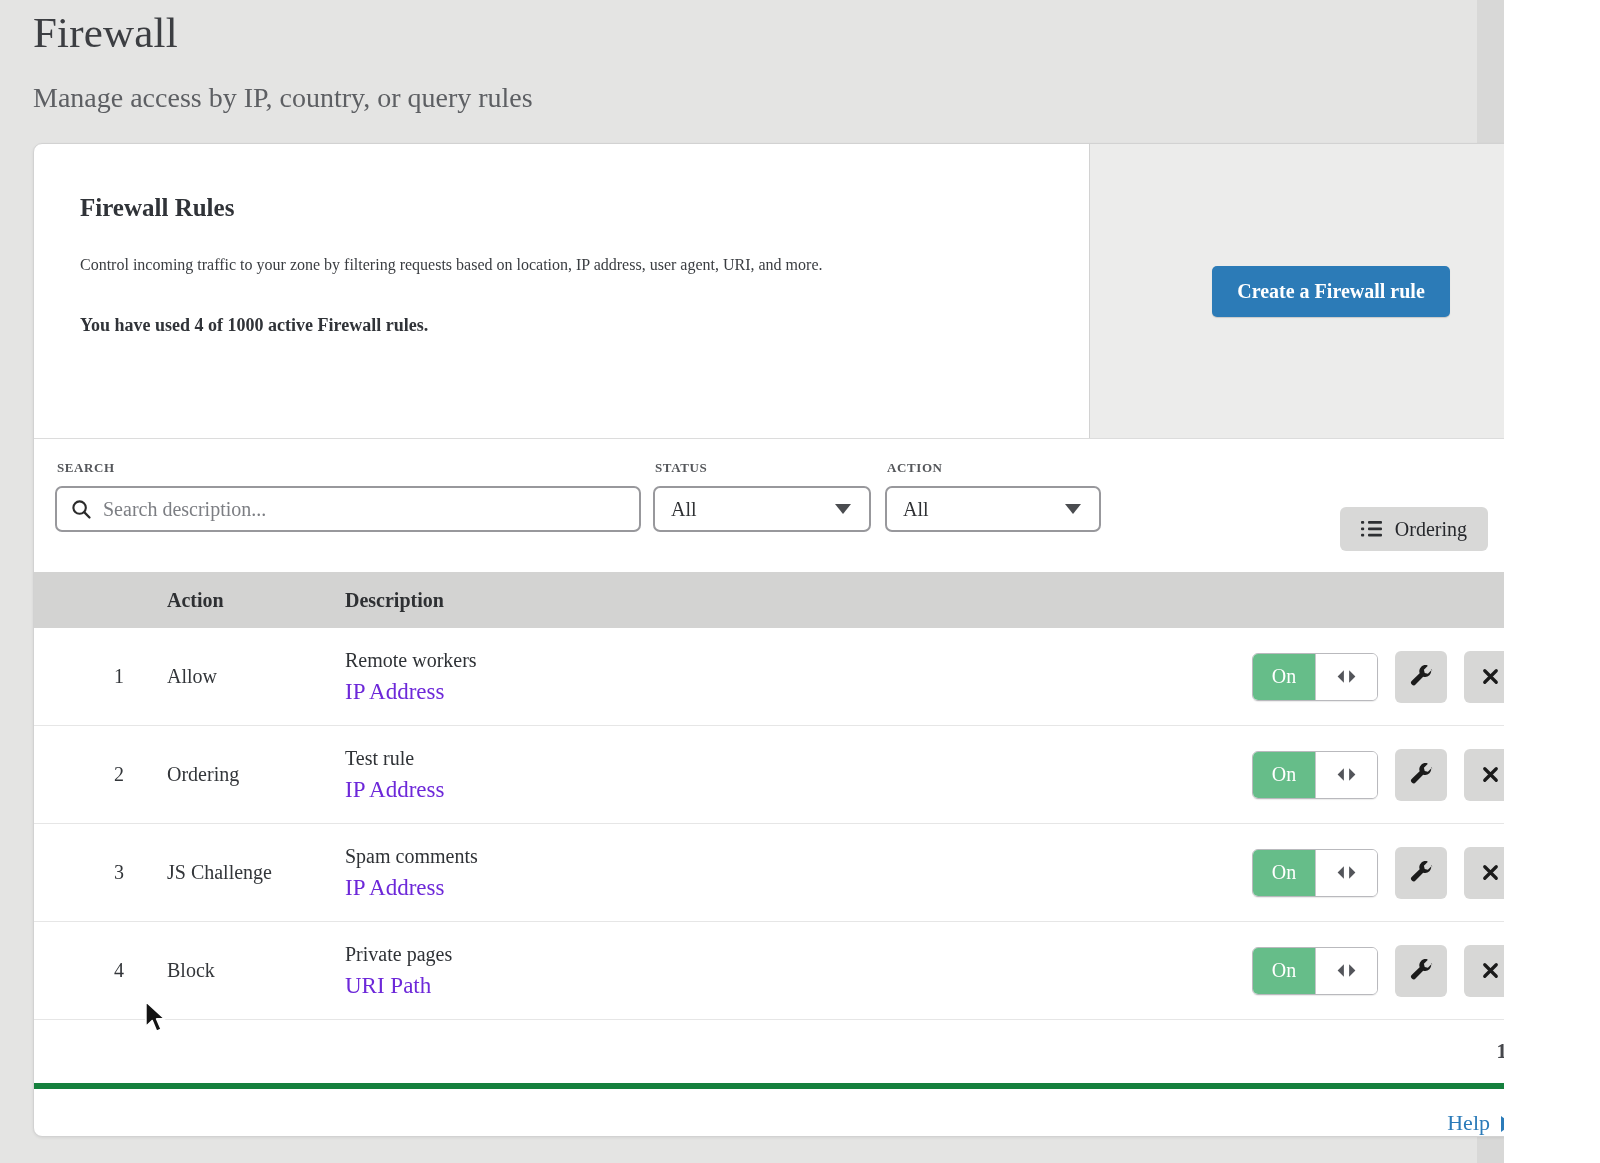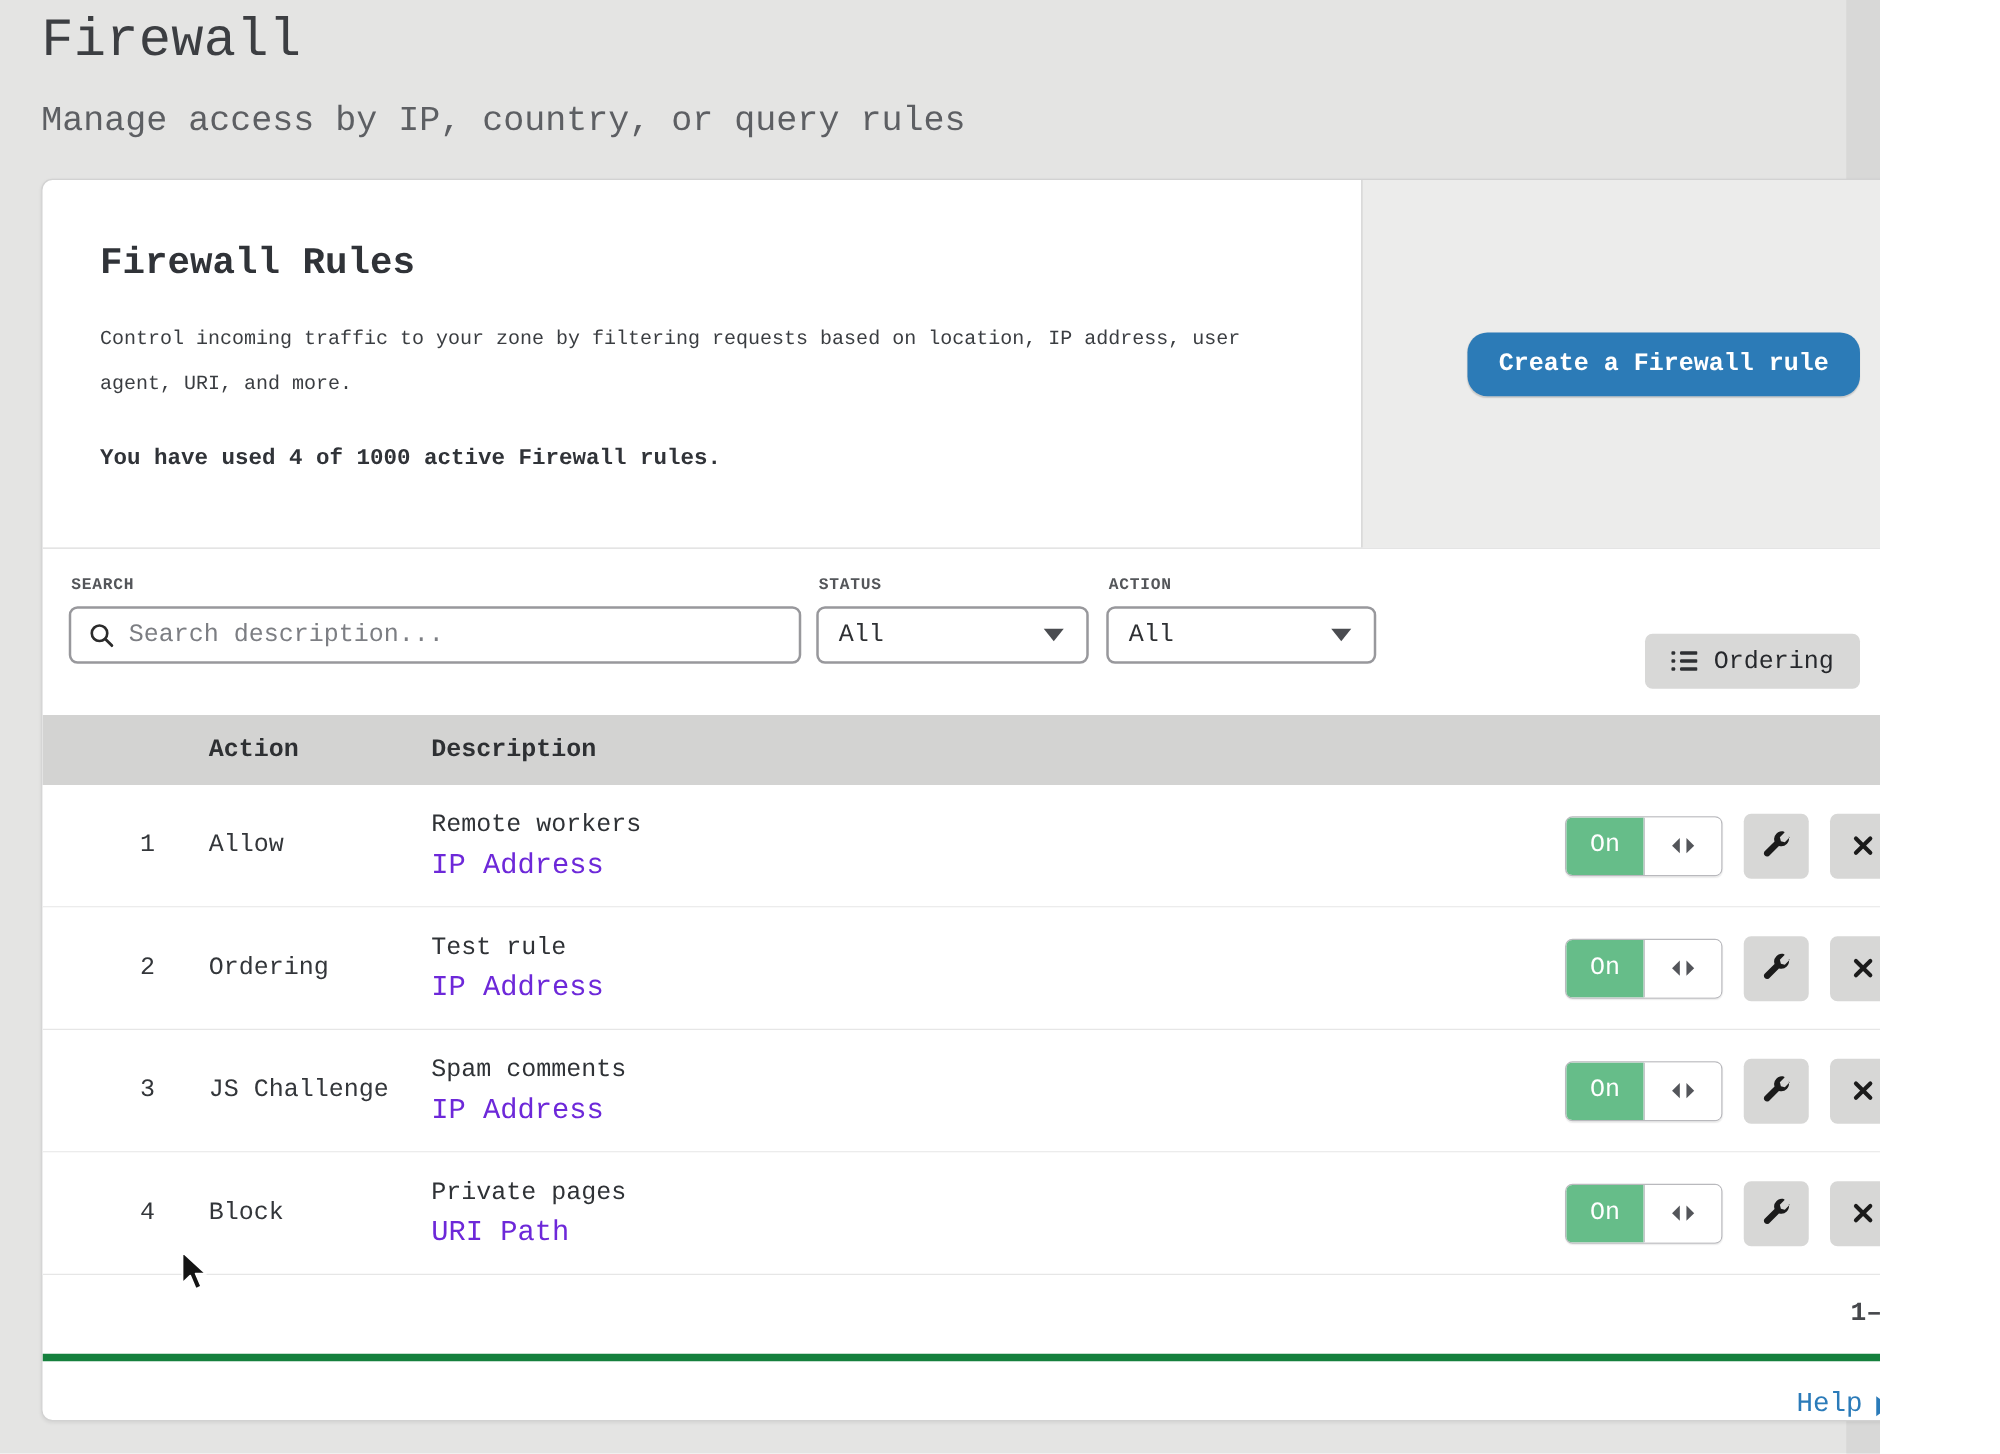--- a/index.html
+++ b/index.html
@@ -1,46 +1,46 @@
 <!DOCTYPE html>
 <html><head>
 <meta charset="utf-8">
 <style>
   html,body { margin:0; padding:0; }
   .stage {
     position:relative; width:1504px; height:1163px;
     background:#e4e4e3; overflow:hidden;
-    font-family:Liberation Mono, monospace;
+    font-family:Liberation Serif, serif;
     -webkit-font-smoothing:antialiased;
   }
   .window-edge { position:absolute; right:0; top:0; width:27px; height:100%; background:#d8d8d7; }
 
   
   .page-header { position:absolute; left:33px; top:8px; }
   .page-title { margin:0; font-size:43px; font-weight:500; color:#3c3e42; letter-spacing:.2px; }
   .page-subtitle { margin-top:25px; font-size:28px; font-weight:400; color:#5d5f63; }
 
   
   .card {
     position:absolute; left:33px; top:143px; width:1540px; height:994px;
     box-sizing:border-box; background:#ffffff; border:1px solid #d2d2d2; border-radius:9px;
     box-shadow:0 1px 3px rgba(0,0,0,.07);
     display:flex; flex-direction:column; overflow:hidden;
   }
 
   
   .top-section { display:flex; height:294px; flex:0 0 auto; border-bottom:1px solid #dcdcdc; }
   .rules-info { flex:1; padding:50px 40px 0 46px; box-sizing:border-box; }
-  .card-heading { margin:0 0 25px 0; font-size:30px; font-weight:600; color:#303338; }
+  .card-heading { margin:0 0 25px 0; font-size:25px; font-weight:600; color:#303338; }
   .card-desc { margin:0; font-size:16px; line-height:36px; color:#3a3d41; max-width:950px; }
   .usage-line { margin:32px 0 0 0; font-size:18px; font-weight:700; color:#303338; }
   .create-panel { width:482px; flex:0 0 auto; background:#ececeb; border-left:1px solid #d2d2d2;
     display:flex; align-items:center; justify-content:center; }
   .create-btn { background:#2c7bb7; color:#fff; font-family:inherit; font-size:20px; font-weight:600;
-    border:none; border-radius:16px; padding:14px 25px; cursor:pointer; box-shadow:0 1px 1px rgba(0,0,0,.15); }
+    border:none; border-radius:5px; padding:14px 25px; cursor:pointer; box-shadow:0 1px 1px rgba(0,0,0,.15); }
 
   
   .filters { height:133px; flex:0 0 auto; display:flex; align-items:flex-start;
     padding:21px 84px 0 21px; box-sizing:border-box; }
   .filter-label { display:block; font-size:13px; font-weight:700; letter-spacing:.6px;
     color:#54565a; margin:0 0 10px 2px; }
   .control { height:46px; box-sizing:border-box; border:2px solid #98989c; border-radius:7px; background:#fff; }
   .search-group { width:586px; margin-right:12px; }
   .search-box { width:100%; display:flex; align-items:center; padding:0 14px; gap:9px; }
   .search-box input { border:none; outline:none; flex:1; font-family:inherit; font-size:20px; color:#333; background:transparent; }

